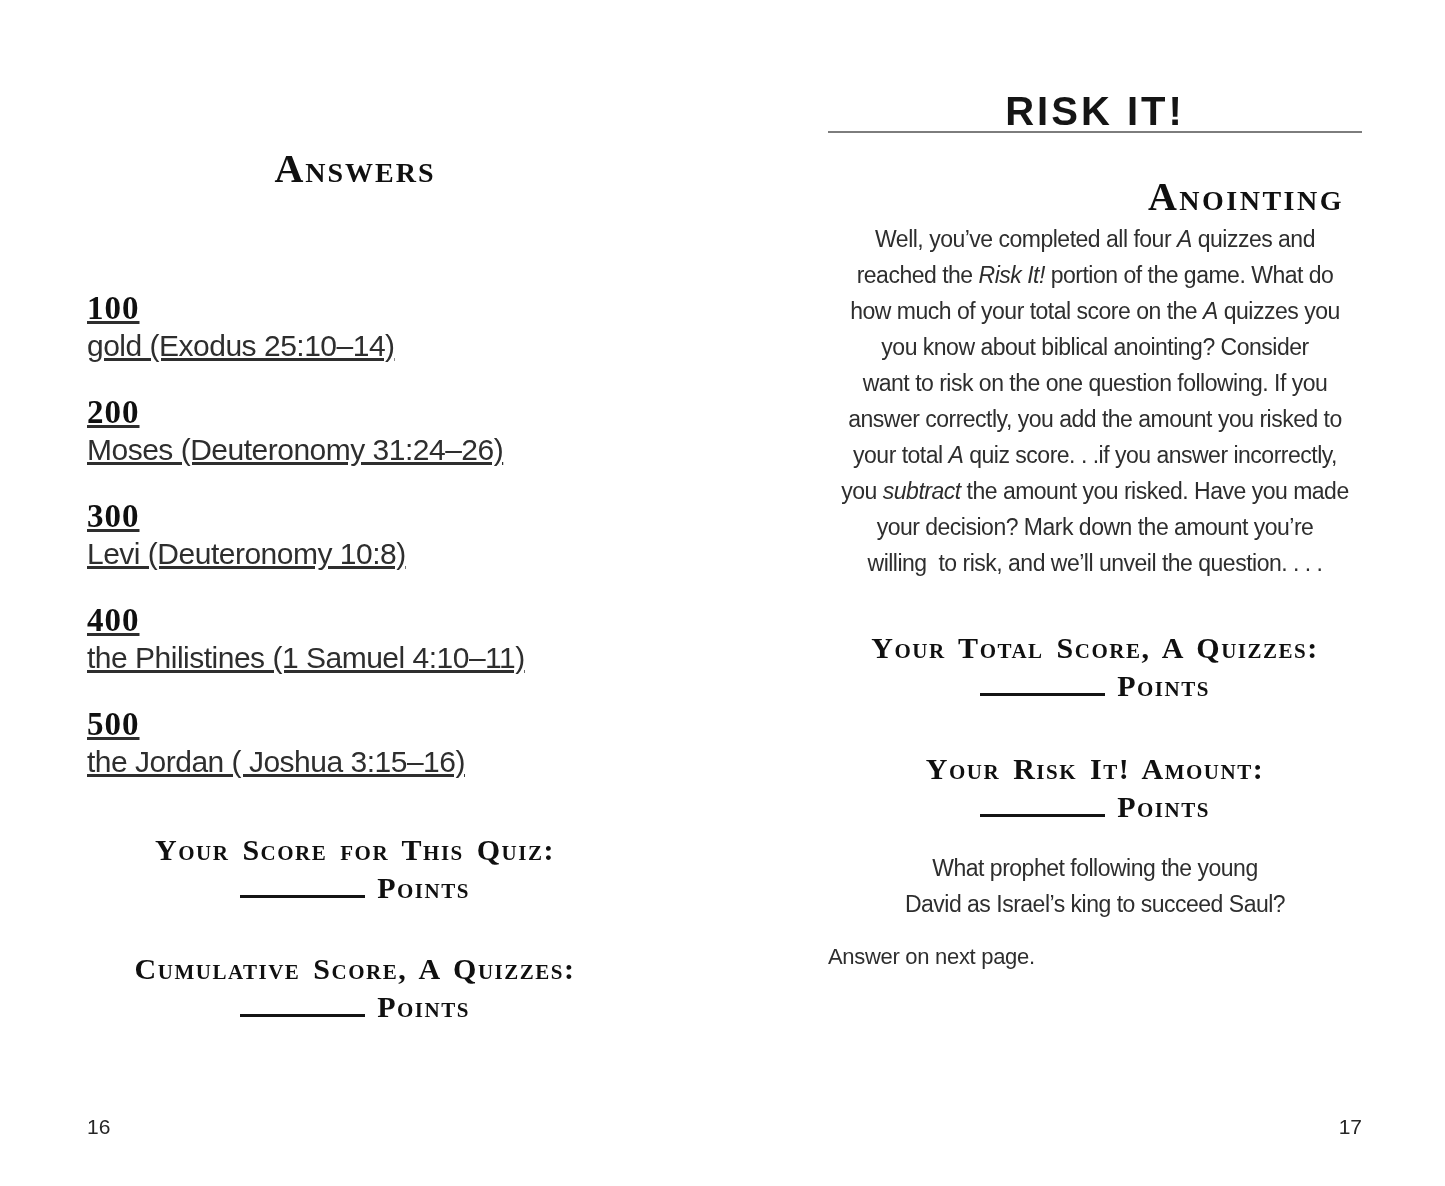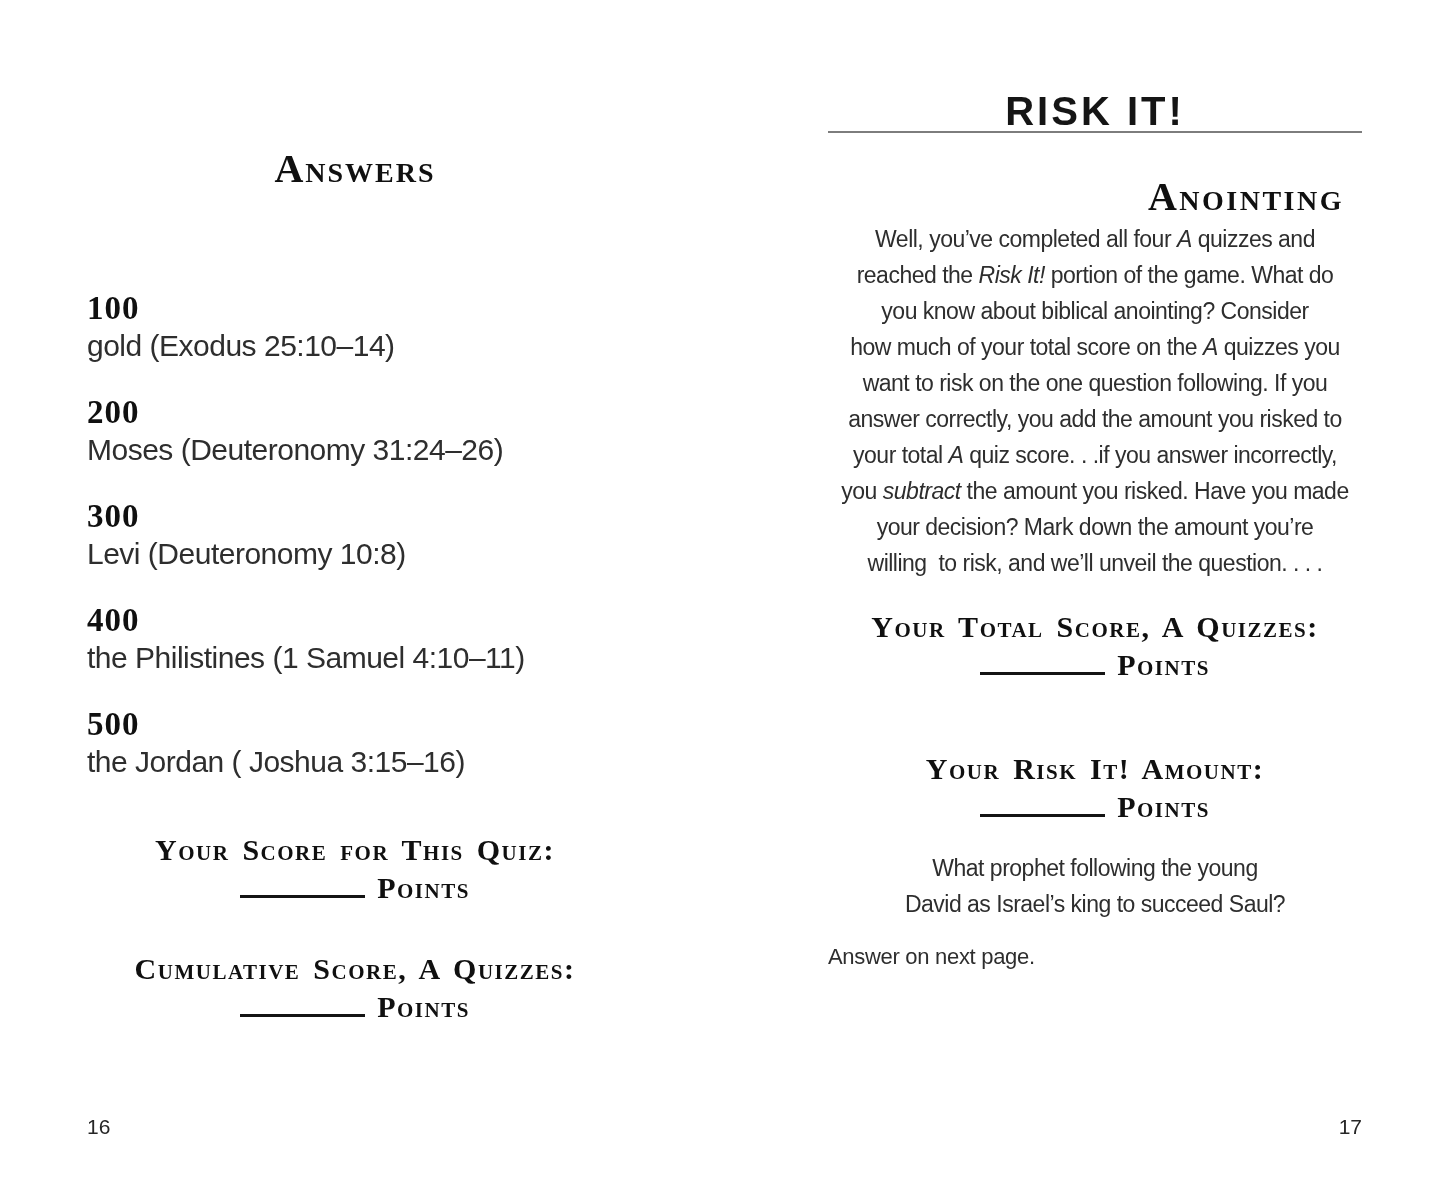--- a/index.html
+++ b/index.html
@@ -21,28 +21,28 @@
     color:#101010;
   }
 
   .title{
     position:absolute;top:146px;left:0;right:0;margin:0;
     text-align:center;font-size:40px;line-height:46px;
     letter-spacing:2px;word-spacing:5px;
   }
   .title-line{display:block;}
 
-  .answers{position:absolute;top:288px;left:0;right:0;}
+  .answers{position:absolute;top:288px;left:0;right:0;text-decoration:underline;}
   .answer-item{height:104px;}
   .answer-points{font-size:33px;line-height:40px;letter-spacing:1px;}
   .answer-text{font-size:30px;line-height:36px;letter-spacing:-0.5px;white-space:pre;}
 
   .score-block{position:absolute;left:0;right:0;text-align:center;}
   .sb-l1{top:831px;} .sb-l2{top:950px;}
-  .sb-r1{top:608px;} .sb-r2{top:750px;}
+  .sb-r1{top:629px;} .sb-r2{top:750px;}
   .score-label,.points-line{font-size:30px;line-height:38px;letter-spacing:1.5px;word-spacing:4px;}
   .blank{
     display:inline-block;width:125px;height:24px;
     border-bottom:3px solid #141414;margin-right:12px;
   }
 
   .banner{
     position:absolute;top:89px;left:0;right:0;margin:0;
     text-align:center;font-size:40px;line-height:44px;
     font-weight:700;letter-spacing:3px;color:#151515;
@@ -130,22 +130,22 @@
 
 <section class="page page-right">
 
   <h2 class="banner">RISK IT!</h2>
   <hr class="banner-rule">
   <h3 class="subtitle display">Anointing</h3>
 
   <div class="intro">
       <div class="para-line"><span>Well, you’ve completed all four </span><em>A</em><span> quizzes and</span></div>
       <div class="para-line"><span>reached the </span><em>Risk It!</em><span> portion of the game. What do</span></div>
+      <div class="para-line"><span>how much of your total score on the </span><em>A</em><span> quizzes you</span></div>
       <div class="para-line"><span>you know about biblical anointing? Consider</span></div>
-      <div class="para-line"><span>how much of your total score on the </span><em>A</em><span> quizzes you</span></div>
       <div class="para-line"><span>want to risk on the one question following. If you</span></div>
       <div class="para-line"><span>answer correctly, you add the amount you risked to</span></div>
       <div class="para-line"><span>your total </span><em>A</em><span> quiz score. . .if you answer incorrectly,</span></div>
       <div class="para-line"><span>you </span><em>subtract</em><span> the amount you risked. Have you made</span></div>
       <div class="para-line"><span>your decision? Mark down the amount you’re</span></div>
       <div class="para-line"><span>willing  to risk, and we’ll unveil the question. . . .</span></div>
     </div>
 
   <div class="score-block sb-r1">
     <div class="score-label display">Your Total Score, A Quizzes:</div>

